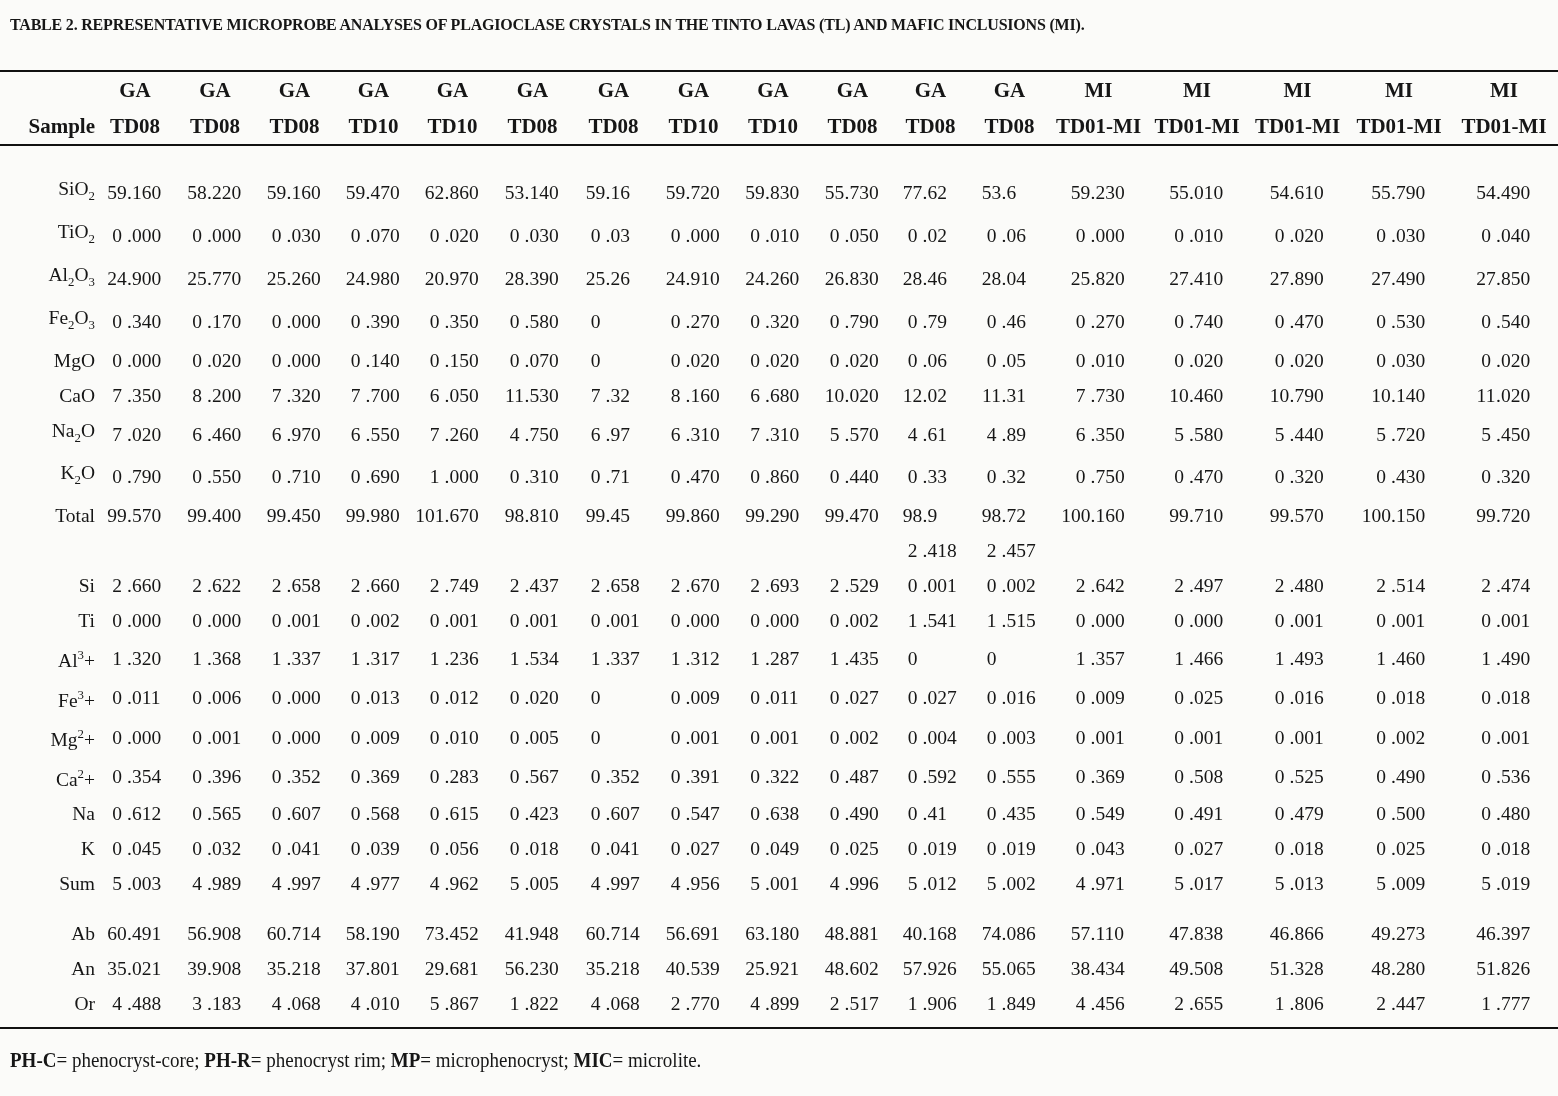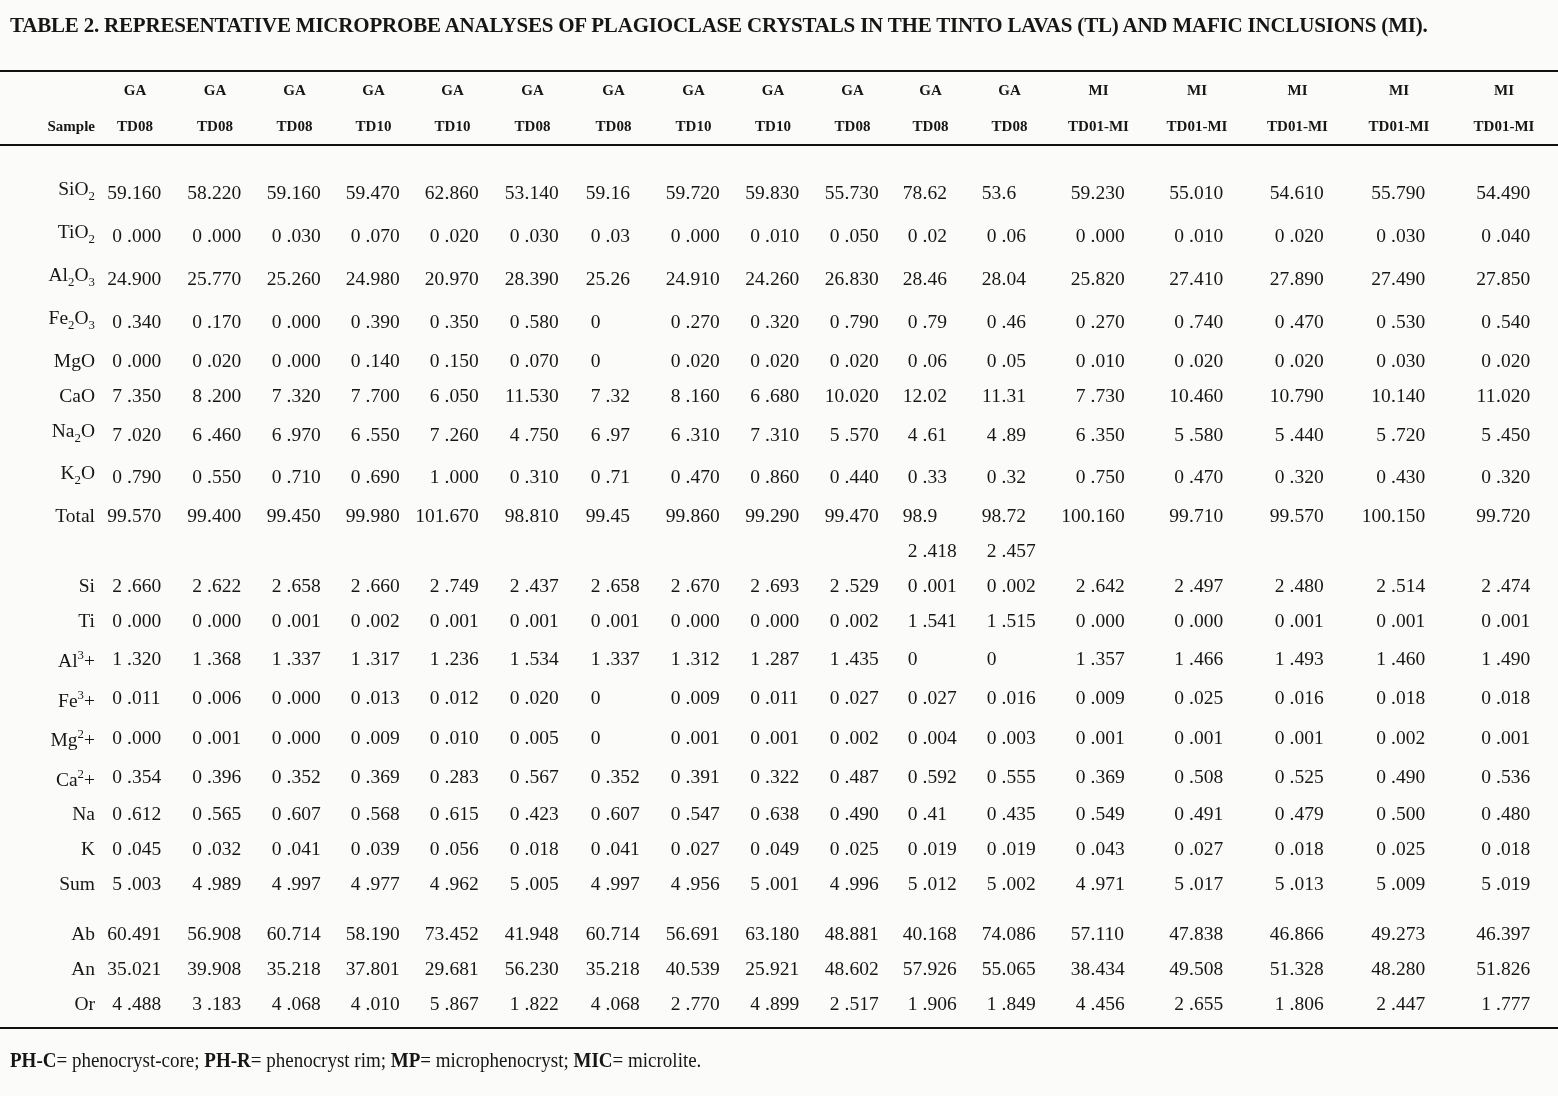--- a/index.html
+++ b/index.html
@@ -2,31 +2,31 @@
 <html><head>
 <meta charset="utf-8">
 <style>
   html,body{margin:0;padding:0;}
   body{
     width:1558px;height:1096px;overflow:hidden;
     background:#fbfbf9;color:#161616;
     font-family:"Liberation Serif", serif;
   }
   .title{
-    font-weight:bold;font-size:21px;line-height:26px;
+    font-weight:bold;font-size:16px;line-height:26px;
     margin:12px 6px 0 10px;white-space:nowrap;letter-spacing:-0.2px;
   }
   table{
     border-collapse:collapse;table-layout:fixed;width:1558px;
     margin-top:32px;font-size:19.5px;
     border-top:2px solid #111;border-bottom:2px solid #111;
   }
   thead th{
     font-weight:bold;text-align:center;padding:0;
-    height:36px;line-height:36px;font-size:15px;white-space:nowrap;
+    height:36px;line-height:36px;font-size:21px;white-space:nowrap;
   }
   thead{border-bottom:2px solid #111;}
   thead th.label{text-align:right;}
   tbody td{
     padding:0;height:35px;line-height:35px;text-align:center;
     vertical-align:middle;white-space:nowrap;
   }
   tbody td.label{text-align:right;padding-left:10px;}
   tbody tr.first td{padding-top:25px;}
   tbody tr.gap td{padding-top:15px;}
@@ -145,21 +145,21 @@
           </span></td>
         <td><span class="num">
             <span class="ip">59</span>
             <span class="fp">.830</span>
           </span></td>
         <td><span class="num">
             <span class="ip">55</span>
             <span class="fp">.730</span>
           </span></td>
         <td><span class="num">
-            <span class="ip">78</span>
+            <span class="ip">77</span>
             <span class="fp">.62</span>
           </span></td>
         <td><span class="num">
             <span class="ip">53</span>
             <span class="fp">.6</span>
           </span></td>
         <td><span class="num">
             <span class="ip">59</span>
             <span class="fp">.230</span>
           </span></td>

